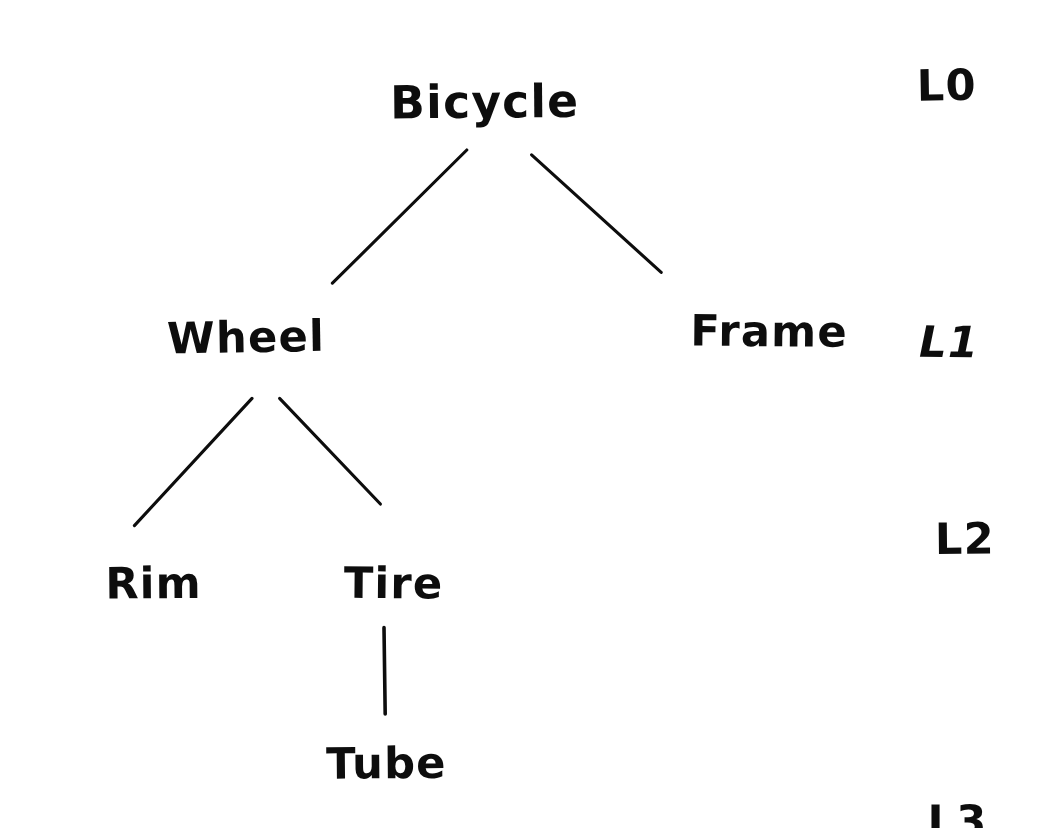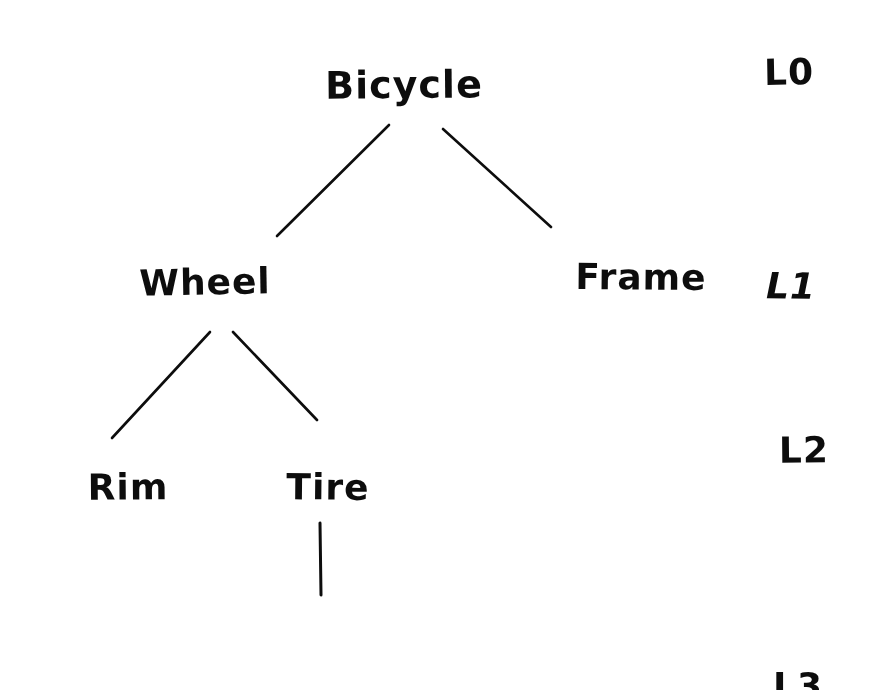--- a/index.html
+++ b/index.html
@@ -57,19 +57,20 @@
     <line x1="210" y1="332" x2="112" y2="438" stroke="#0d0d0d" stroke-width="2.6" stroke-linecap="round"></line>
     <line x1="233" y1="332" x2="317" y2="420" stroke="#0d0d0d" stroke-width="2.6" stroke-linecap="round"></line>
     <line x1="320" y1="523" x2="321" y2="595" stroke="#0d0d0d" stroke-width="3" stroke-linecap="round"></line>
   </svg>
 
   <div class="node-label" id="node-bicycle">Bicycle</div>
   <div class="node-label" id="node-wheel">Wheel</div>
   <div class="node-label" id="node-frame">Frame</div>
   <div class="node-label" id="node-tire">Tire</div>
   <div class="node-label" id="node-rim">Rim</div>
+  <div class="node-label" id="node-tube">Tube</div>
 
   <div class="level-label" id="level-l0">L0</div>
   <div class="level-label" id="level-l1">L1</div>
   <div class="level-label" id="level-l2">L2</div>
   <div class="level-label" id="level-l3">L3</div>
 
 </div>
 
 </body></html>

